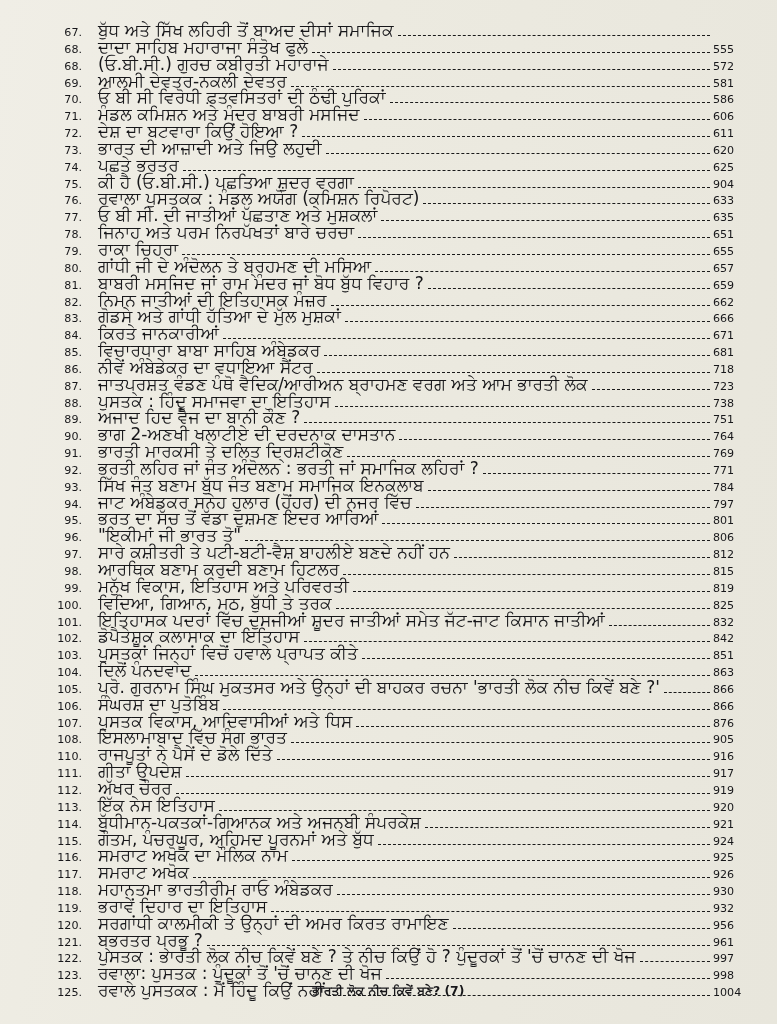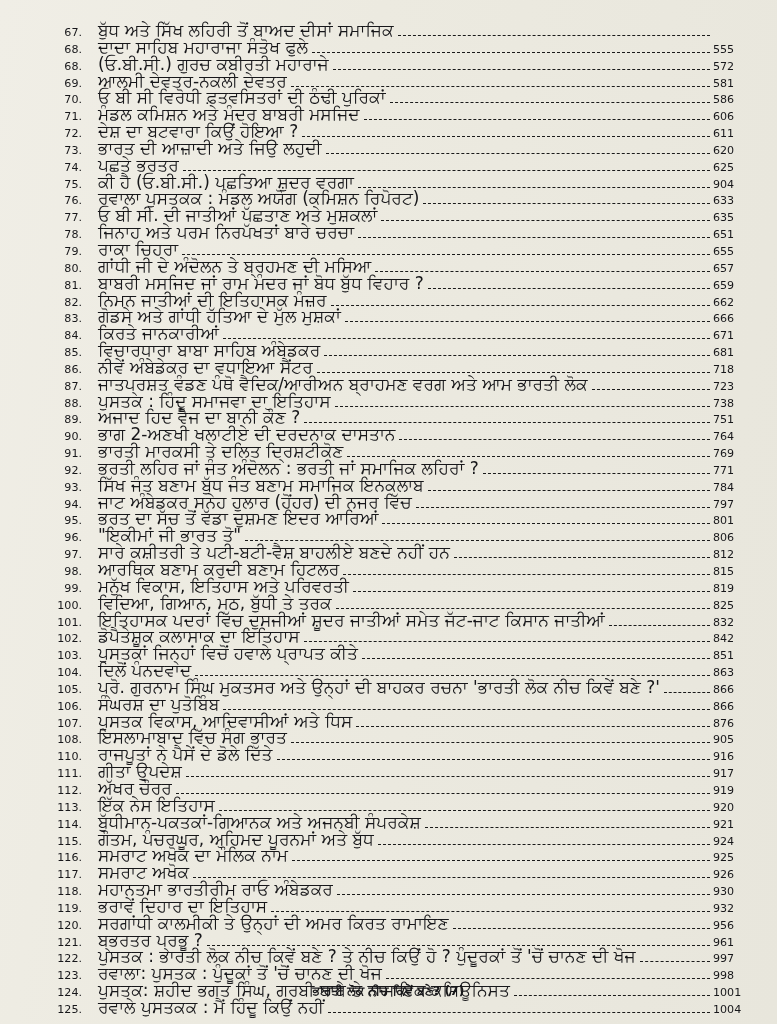--- a/index.html
+++ b/index.html
@@ -416,26 +416,20 @@
         <span class="dashes"></span>
         <span class="pg">997</span>
       </div>
       <div class="row">
         <span class="num">123.</span>
         <span class="title">ਰਵਾਲਾ: ਪੁਸਤਕ : ਪੁੰਦੂਕਾਂ ਤੋਂ 'ਚੋਂ ਚਾਨਣ ਦੀ ਖੋਜ</span>
         <span class="dashes"></span>
         <span class="pg">998</span>
       </div>
       <div class="row">
-        <span class="num">124.</span>
-        <span class="title">ਪੁਸਤਕ: ਸ਼ਹੀਦ ਭਗਤ ਸਿੰਘ, ਗਰਬੀ ਬਾਬੇ ਤੇ ਨਾਸਾਇਕ ਕਮਿਊਨਿਸਤ</span>
-        <span class="dashes"></span>
-        <span class="pg">1001</span>
-      </div>
-      <div class="row">
         <span class="num">125.</span>
         <span class="title">ਰਵਾਲੇ ਪੁਸਤਕਕ : ਮੈਂ ਹਿੰਦੂ ਕਿਉਂ ਨਹੀਂ</span>
         <span class="dashes"></span>
         <span class="pg">1004</span>
       </div>
     </div>
 
   <div class="footer">ਭਾਰਤੀ ਲੋਕ ਨੀਚ ਕਿਵੇਂ ਬਣੇ? (7)</div>
 
 </div>

